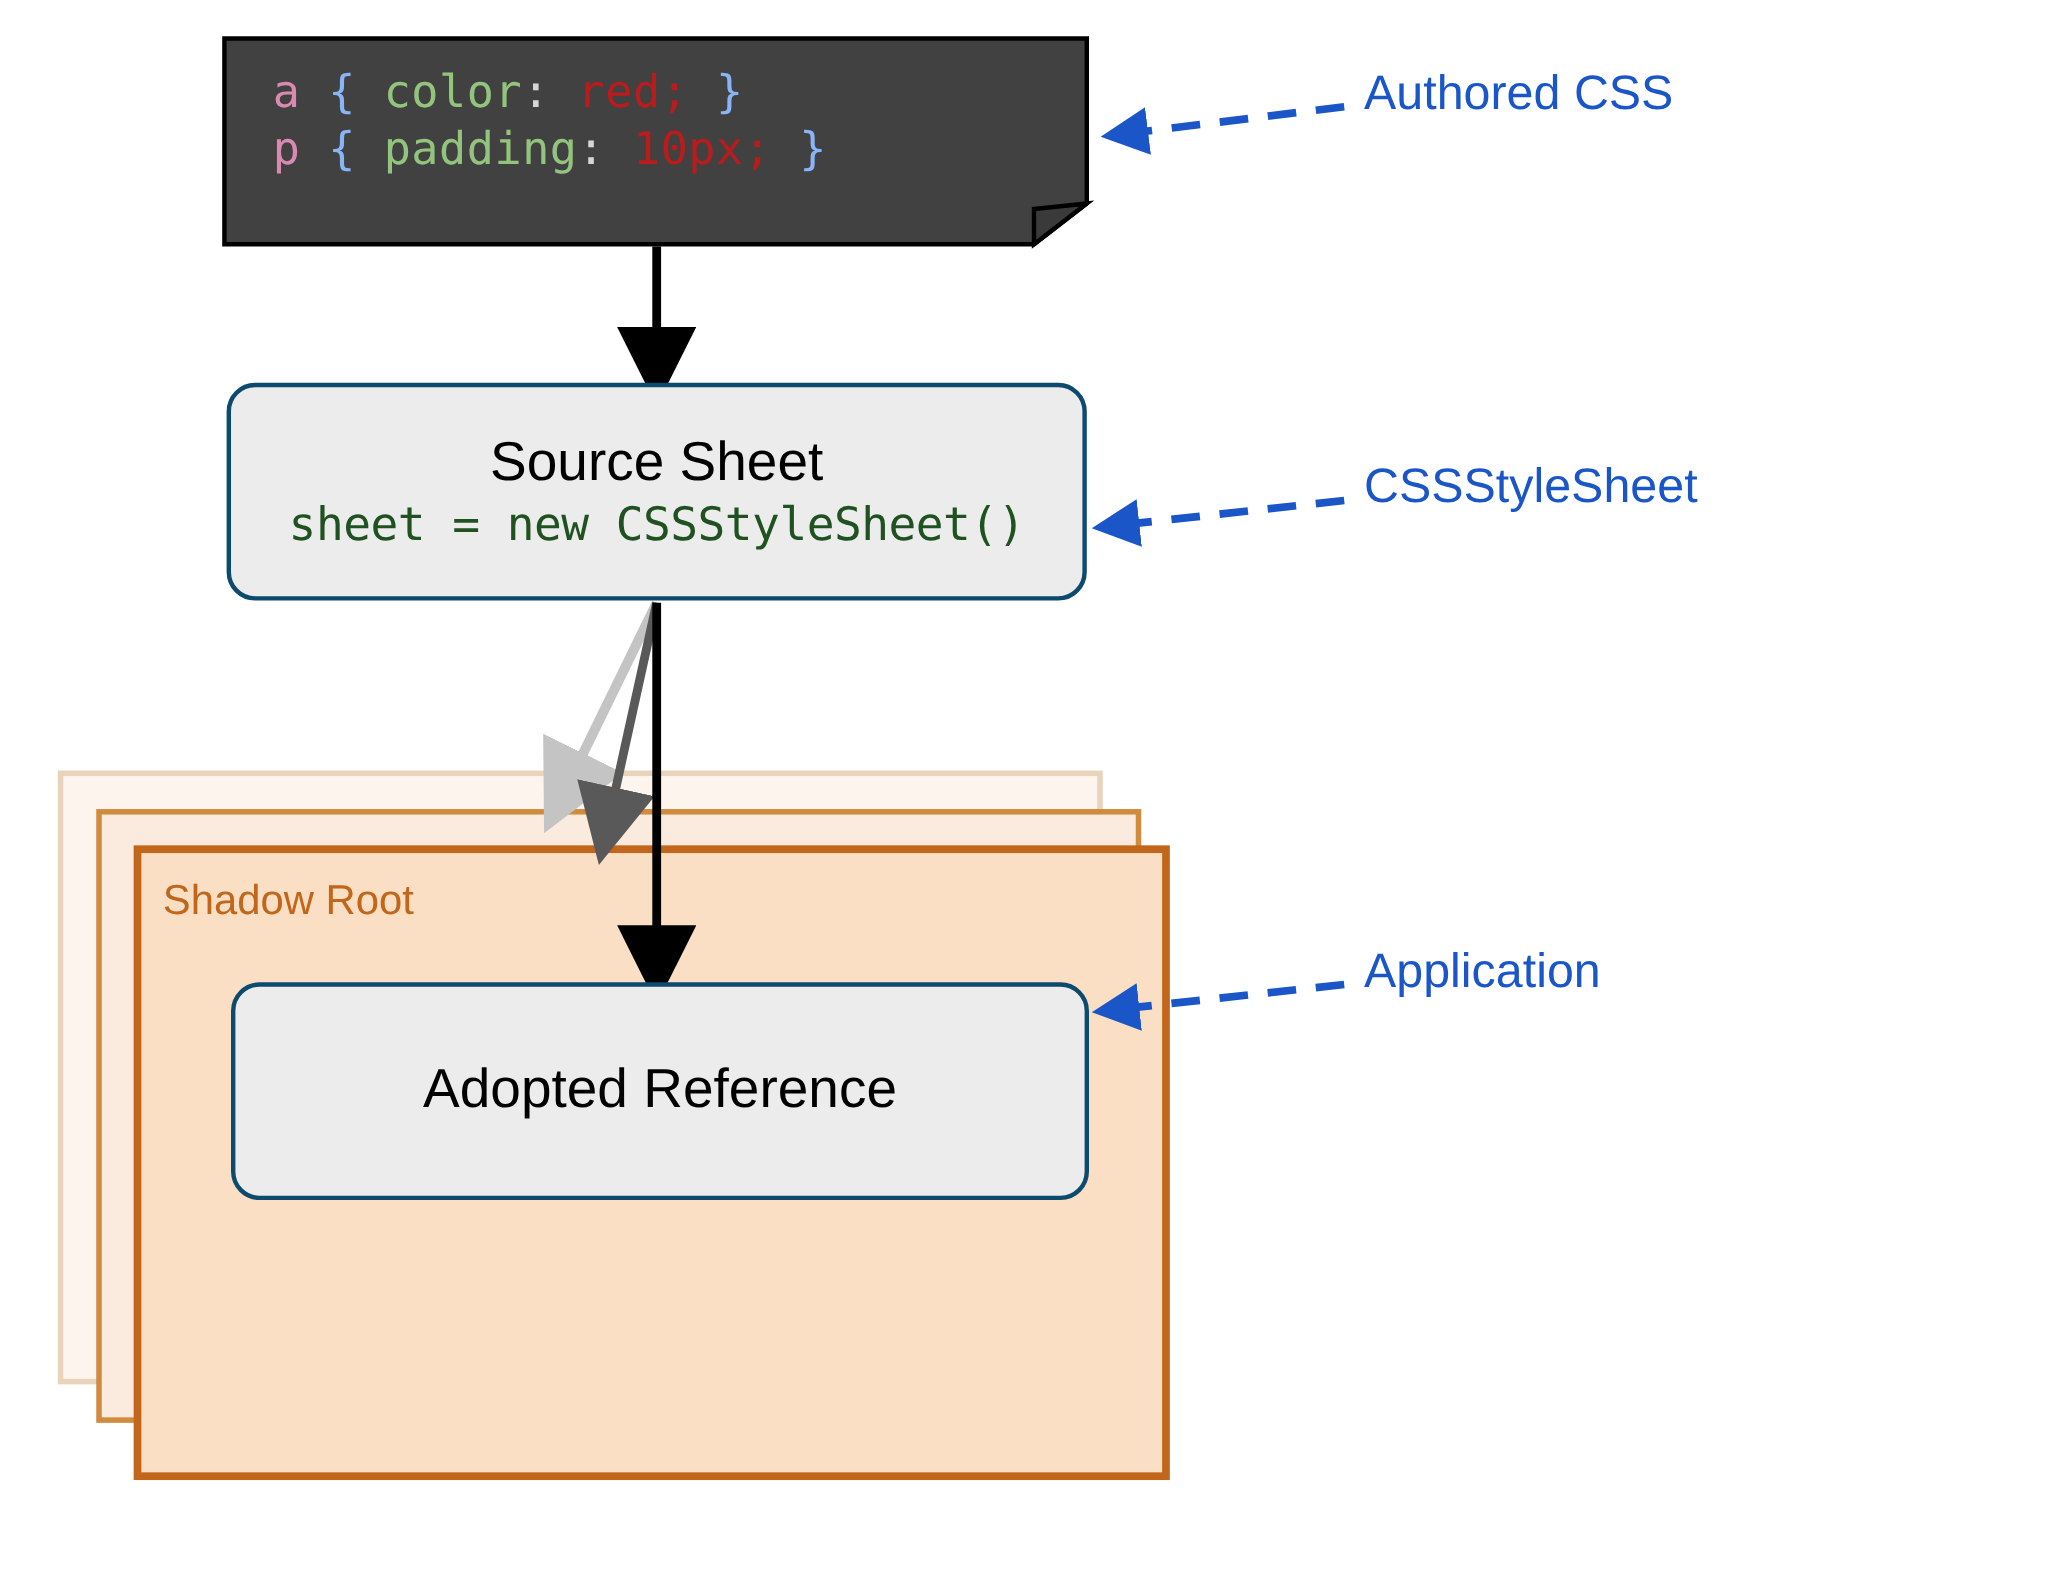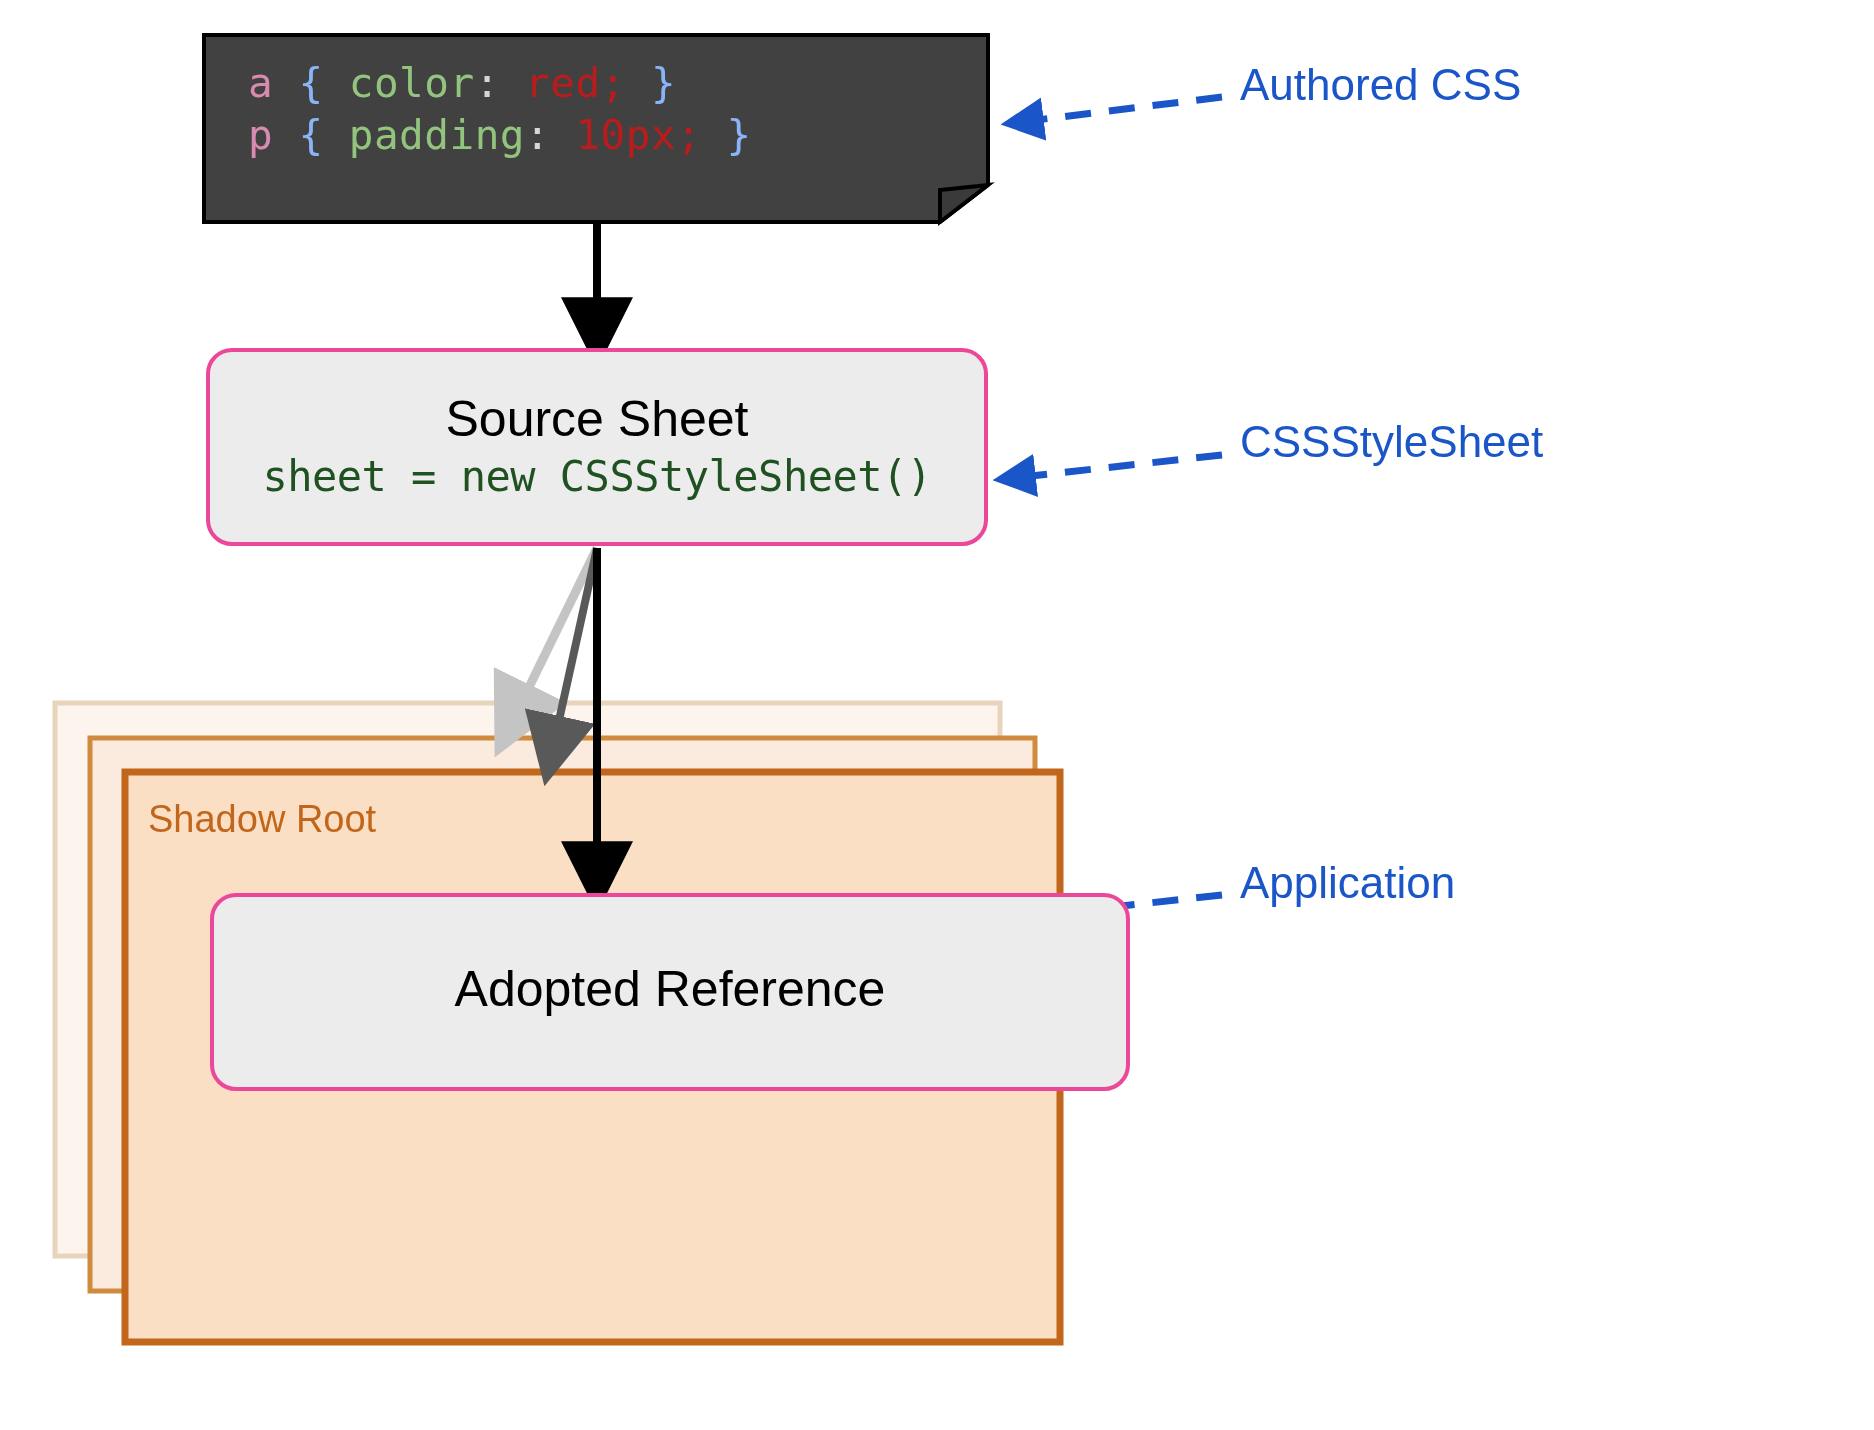--- a/index.html
+++ b/index.html
@@ -44,21 +44,21 @@
   .tok-sel   { color: #d98ab0; }
   .tok-brace { color: #8ab4f8; }
   .tok-prop  { color: #93c47d; }
   .tok-punct { color: #d6d6d6; }
   .tok-val   { color: #b91c1c; }
 
   
   .node-box {
     position: absolute;
     background: #ececec;
-    border: 4px solid #ec4899;
+    border: 4px solid #0c4a6e;
     border-radius: 26px;
     box-sizing: border-box;
     display: flex;
     flex-direction: column;
     align-items: center;
     justify-content: center;
   }
   .node-title {
     font-family: "Liberation Sans", sans-serif;
     font-size: 50px;
@@ -77,21 +77,21 @@
 
   #source-sheet-box {
     left: 206px;
     top: 348px;
     width: 782px;
     height: 198px;
   }
   #adopted-reference-box {
     left: 210px;
     top: 893px;
-    width: 920px;
+    width: 780px;
     height: 198px;
   }
 
   
   #shadow-root-label {
     position: absolute;
     left: 148px;
     top: 798px;
     font-family: "Liberation Sans", sans-serif;
     font-size: 38px;

